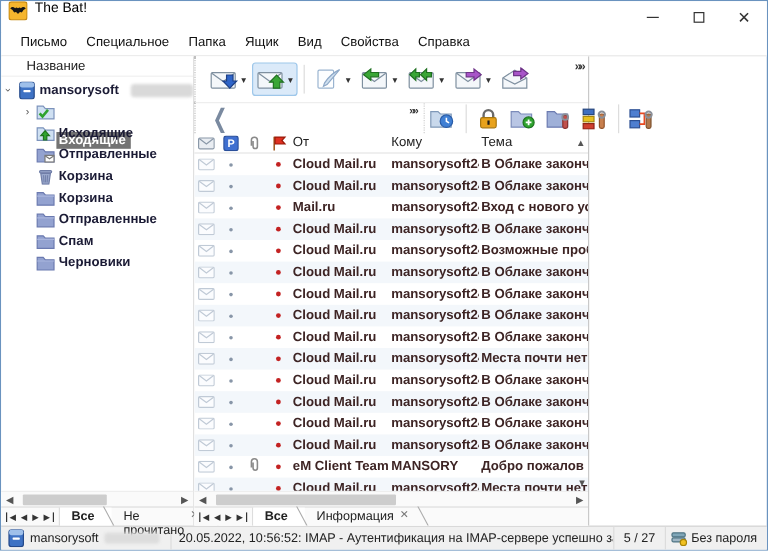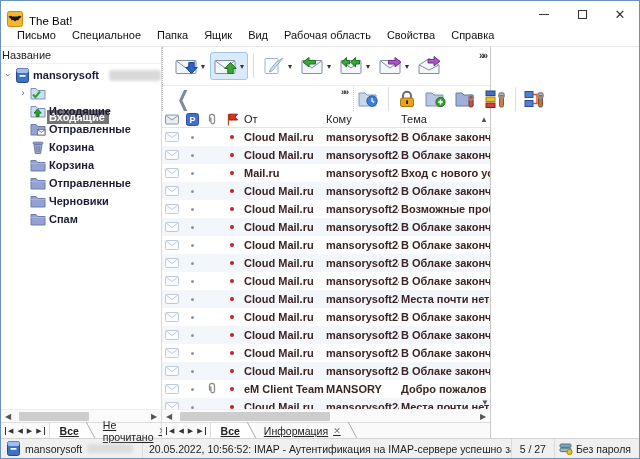--- a/index.html
+++ b/index.html
@@ -1,41 +1,41 @@
 <!DOCTYPE html>
 <html><head>
 <meta charset="utf-8">
 <style>
   * { margin:0; padding:0; box-sizing:border-box; }
   html,body { width:640px; height:459px; overflow:hidden; }
   body { font-family:"Liberation Sans", sans-serif; font-size:11px; color:#1c1c1c; background:#fff; }
   .window { width:640px; height:459px; border:1px solid #6a93bf; display:flex; flex-direction:column; background:#fff; }
 
   
-  .titlebar { height:26px; display:flex; align-items:flex-end; background:#fff; padding-left:6px; flex:none; }
+  .titlebar { height:26px; display:flex; align-items:flex-start; background:#fff; padding-left:6px; flex:none; }
   .titlebar .app-title { margin-left:6px; font-size:11.5px; color:#000; }
   .win-controls { margin-left:auto; display:flex; height:100%; }
   .win-btn { width:38px; height:100%; display:flex; align-items:center; justify-content:center; color:#333; cursor:default; }
   .glyph-min { width:10px; border-bottom:1px solid #333; height:1px; display:inline-block; }
   .glyph-max { width:9px; height:9px; border:1px solid #333; display:inline-block; }
   .glyph-close { font-size:13px; line-height:1; }
 
   
   .menubar { height:20px; display:flex; align-items:flex-start; padding-left:8px; background:#fff; border-bottom:1px solid #e8e8e8; flex:none; }
   .menu-item { padding:2px 8px; color:#111; cursor:default; }
 
   
   .main { flex:1; display:flex; min-height:0; }
   .left-panel  { width:161px; flex:none; display:flex; flex-direction:column; border-right:1px solid #d9d9d9; background:#fff; }
   .mid-panel   { width:329px; flex:none; display:flex; flex-direction:column; border-right:1px solid #c9c9c9; background:#fff; position:relative; }
   .right-panel { flex:1; background:#f0f0f0; display:flex; align-items:center; justify-content:center; border-left:1px solid #e2e2e2; }
   .empty-note { font-weight:bold; color:#3c3c3c; font-size:11px; }
 
   
-  .pane-header { height:17px; line-height:17px; padding-left:1px; color:#222; border-bottom:1px solid #f0f0f0; flex:none; }
+  .pane-header { height:17px; line-height:17px; padding-left:21px; color:#222; border-bottom:1px solid #f0f0f0; flex:none; }
   .tree { flex:1; overflow:hidden; padding-top:2px; }
   .tree-row { height:18px; display:flex; align-items:center; cursor:default; white-space:nowrap; }
   .tree-row .chev { width:12px; text-align:center; color:#555; font-size:9px; flex:none; }
   .chev-exp { display:inline-block; transform:rotate(90deg); }
   .tree-row .icon { width:18px; flex:none; display:flex; justify-content:center; }
   .tree-label { font-weight:bold; color:#1b1b35; padding:1px 4px 1px 2px; }
   .tree-row.selected .tree-label { background:#737373; color:#fff;margin-top:48px; }
   .lvl1 { padding-left:16px; }
   .redact { display:inline-block; width:52px; height:11px; background:#d9d9d9; border-radius:3px; filter:blur(1.5px); margin-left:6px; }
 
@@ -68,21 +68,21 @@
 
   
   .hscroll { height:13px; flex:none; display:flex; align-items:center; background:#fafafa; border-top:1px solid #eee; }
   .hs-arrow { width:14px; text-align:center; color:#555; font-size:8px; cursor:default; flex:none; }
   .hs-track { flex:1; height:100%; position:relative; }
   .hs-thumb { position:absolute; top:2px; height:9px; background:#cdcdcd; border-radius:1px; cursor:default; }
   .tabstrip { height:16px; flex:none; display:flex; align-items:stretch; background:#fafafa; border-top:1px solid #ddd; font-size:10.5px; }
   .tab-nav { display:flex; align-items:center; padding:0 4px; border-right:1px solid #ddd; flex:none; }
   .tab-nav span { font-size:7px; color:#333; padding:0 2px; cursor:default; }
   .bar-l { border-left:1px solid #333; } .bar-r { border-right:1px solid #333; }
-  .tab { position:relative; padding:1px 14px 0 10px; display:flex; align-items:center; color:#222; cursor:default;text-decoration:underline; }
+  .tab { position:relative; padding:1px 14px 0 10px; display:flex; align-items:flex-start; color:#222; cursor:default; }
   .tab::after { content:''; position:absolute; right:2px; top:-1px; bottom:0; width:9px; border-right:1px solid #aaa; transform:skewX(28deg); }
   .tab.active { font-weight:bold; background:#fff; }
   .tab .x { margin-left:5px; color:#777; font-size:9px; }
 
   
   .statusbar { height:20px; flex:none; display:flex; align-items:center; background:#f0f0f0; border-top:1px solid #d4d4d4; font-size:10.5px; color:#222; }
   .sb-account { width:142px; flex:none; display:flex; align-items:center; padding-left:5px; border-right:1px solid #dcdcdc; height:100%; }
   .sb-account .lbl { margin-left:4px; }
   .sb-redact { display:inline-block; width:46px; height:9px; background:#dcdcdc; border-radius:3px; filter:blur(1.5px); margin-left:5px; }
   .sb-msg { flex:1; min-width:0; overflow:hidden; white-space:nowrap; padding:0 6px; }
@@ -117,21 +117,20 @@
         </span>
     </div>
   </div>
 
   <div class="menubar" id="menubar">
       <span class="menu-item">Письмо</span>
       <span class="menu-item">Специальное</span>
       <span class="menu-item">Папка</span>
       <span class="menu-item">Ящик</span>
       <span class="menu-item">Вид</span>
-      <span class="menu-item">Рабочая область</span>
       <span class="menu-item">Свойства</span>
       <span class="menu-item">Справка</span>
     </div>
 
   <div class="main">
 
     <div class="left-panel">
       <div class="pane-header">Название</div>
       <div class="tree" id="tree">
           <div class="tree-row ">
@@ -209,31 +208,31 @@
             <span class="tree-label">Отправленные</span>
           </div>
           <div class="tree-row lvl1 ">
             <span class="chev"></span>
             <span class="icon">
               <svg width="16" height="14" viewBox="0 0 16 14">
                 <path d="M1 2.5 h5 l1.8 2 H15 v8.5 H1 z" fill="#93a2d0" stroke="#6b7ab0"></path>
                 <path d="M1 5.5 H15" stroke="#aab6de"></path>
               </svg>
             </span>
-            <span class="tree-label">Черновики</span>
+            <span class="tree-label">Спам</span>
           </div>
           <div class="tree-row lvl1 ">
             <span class="chev"></span>
             <span class="icon">
               <svg width="16" height="14" viewBox="0 0 16 14">
                 <path d="M1 2.5 h5 l1.8 2 H15 v8.5 H1 z" fill="#93a2d0" stroke="#6b7ab0"></path>
                 <path d="M1 5.5 H15" stroke="#aab6de"></path>
               </svg>
             </span>
-            <span class="tree-label">Спам</span>
+            <span class="tree-label">Черновики</span>
           </div>
         </div>
       <div class="hscroll">
         <span class="hs-arrow">◀</span>
         <div class="hs-track">
             <div class="hs-thumb" style="left:4px;width:70px;"></div>
           </div>
         <span class="hs-arrow">▶</span>
       </div>
       <div class="tabstrip" id="left-tabs">

